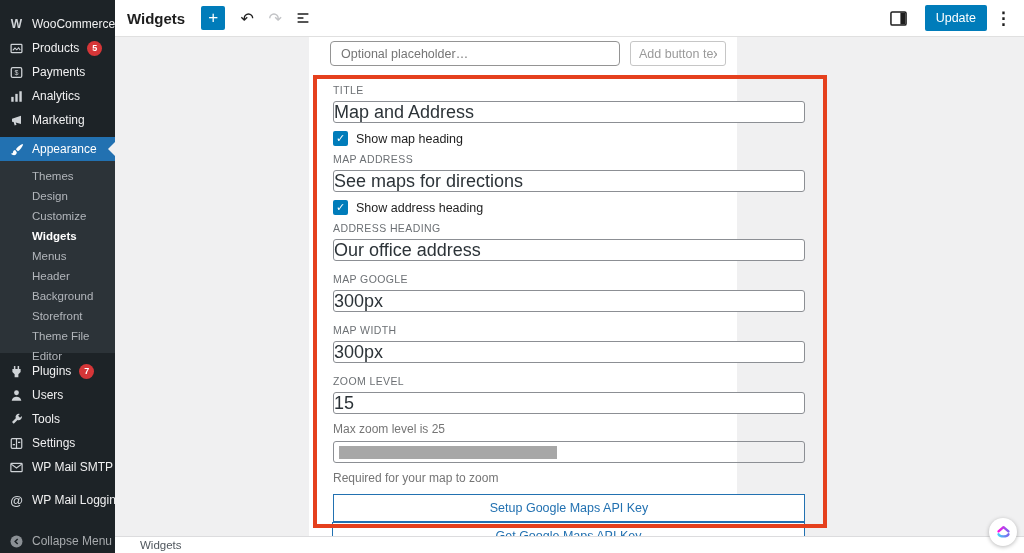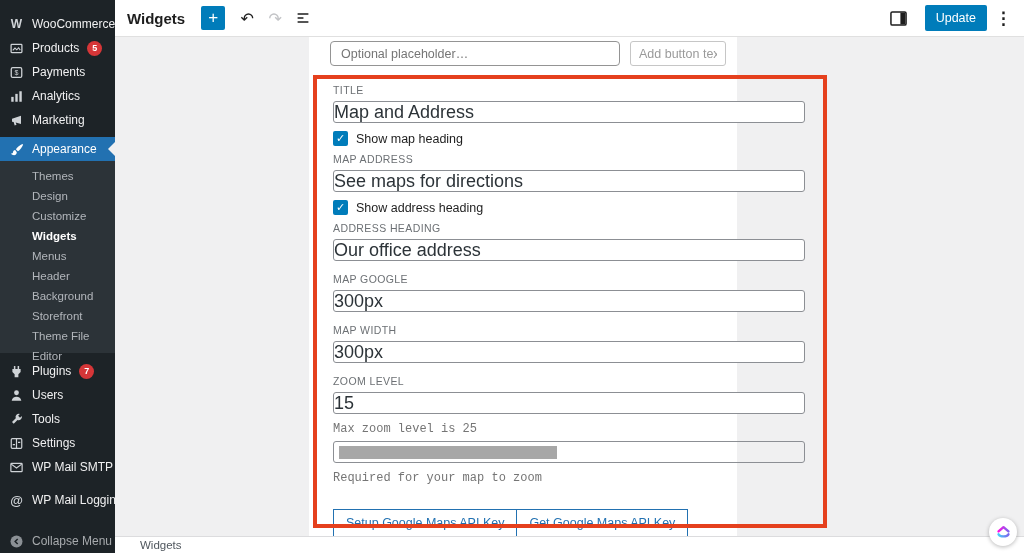--- a/index.html
+++ b/index.html
@@ -41,24 +41,24 @@
   .small-input { width:96px; height:25px; border:1px solid #c6c6c6; border-radius:3px; font-size:12.5px; padding:0 8px; color:#2c3338; font-family:inherit; }
   .small-input::placeholder { color:#9a9a9a; }
 
   .widget-form { margin:18px 12px 0 24px; width:472px; }
   .field-label { font-size:10.5px; color:#6c7074; letter-spacing:.4px; margin-bottom:5px; }
   .text-input { width:100%; height:22px; border:1px solid #8c8f94; border-radius:3px; font-size:18px; padding:0 0; color:#2c3338; font-family:inherit; display:block; }
   .check-row { display:flex; align-items:center; gap:8px; margin:8px 0 7px 0; cursor:pointer; }
   .checkbox { width:15px; height:15px; background:#007cba; border-radius:2px; color:#fff; font-size:11px; line-height:15px; text-align:center; flex:0 0 15px; }
   .check-label { font-size:12.5px; color:#1e1e1e; }
   .mt12 { margin-top:12px; }
-  .help-text { font-size:12px; color:#757575; margin-top:8px;font-family:Liberation Mono, monospace; }
+  .help-text { font-size:12px; color:#757575; margin-top:8px; }
   .input-box { width:100%; height:22px; border:1px solid #8c8f94; border-radius:3px; display:flex; align-items:center; padding:0 5px; margin-top:5px; }
   .redaction { width:218px; height:13px; background:#a7a7a7; }
-  .btn-row { display:flex; margin-top:24px; }
+  .btn-row { display:flex; margin-top:9px;flex-direction:column; }
   .blue-btn { background:#fff; border:1px solid #2271b1; color:#2271b1; font-size:12.5px; padding:6px 12px; cursor:pointer; font-family:inherit; }
   .blue-btn + .blue-btn { margin-left:-1px;text-align:center; }
   .note-text { font-style:italic; font-size:13px; color:#50575e; margin-top:7px; }
 
   .red-annotation { position:absolute; left:313px; top:75px; width:514px; height:453px; border:4px solid #e5401d; z-index:10; pointer-events:none; }
 
   
   .footer { position:absolute; left:115px; right:0; bottom:0; height:17px; background:#fff; border-top:1px solid #dcdcde; display:flex; align-items:center; padding-left:25px; font-size:11.5px; color:#50575e; z-index:12; }
 
   

